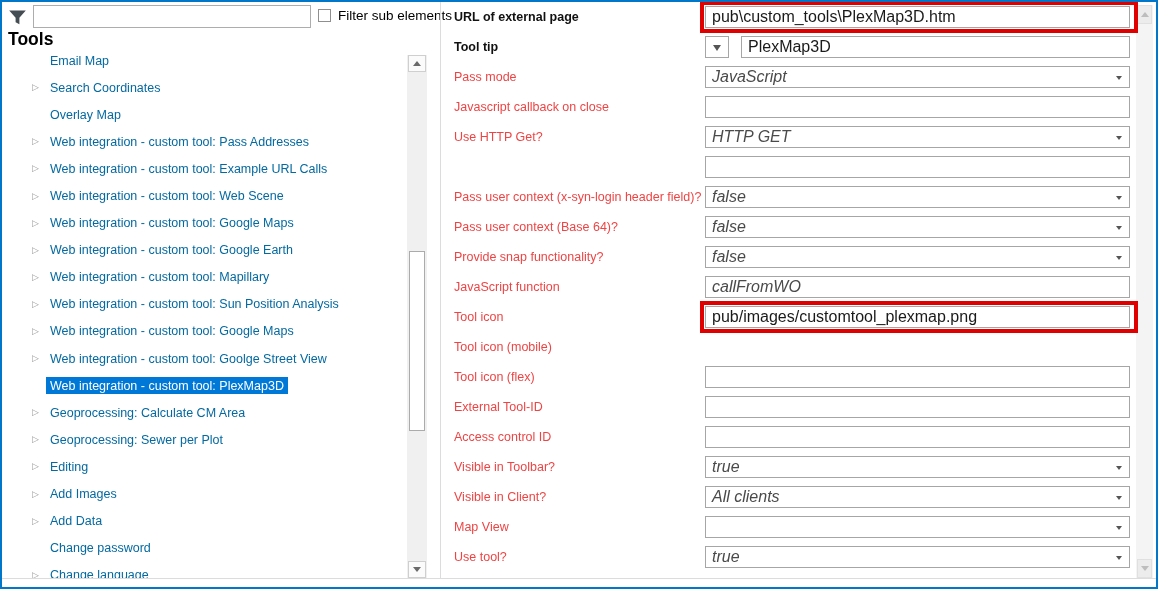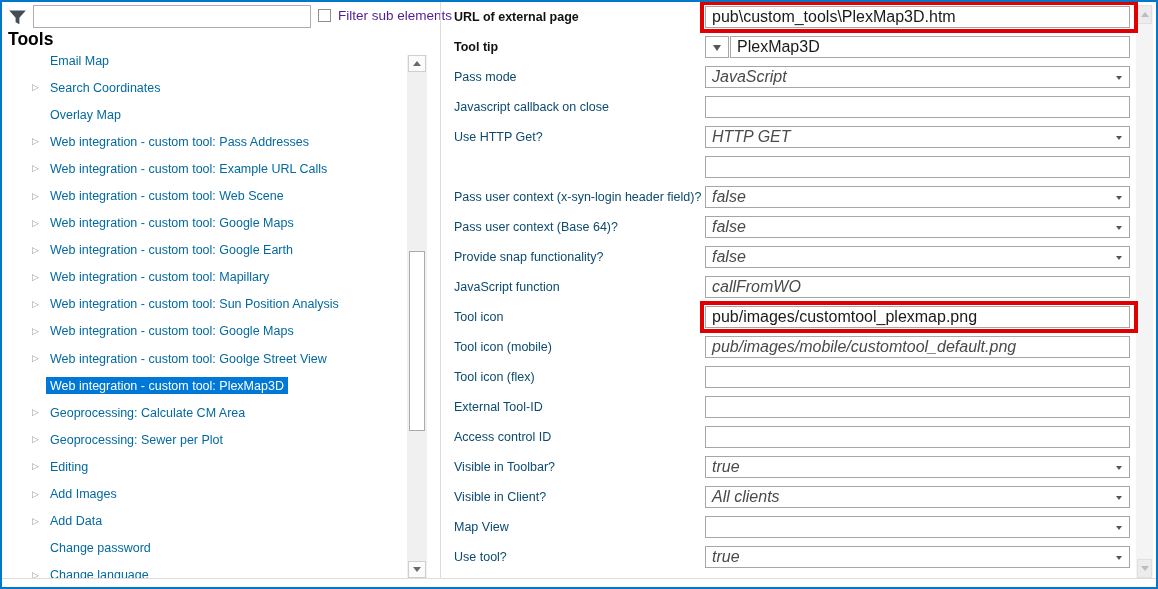--- a/index.html
+++ b/index.html
@@ -9,21 +9,21 @@
     font-family:"Liberation Sans","DejaVu Sans",sans-serif;color:#1a1a1a;
   }
   
   .funnel{position:absolute;left:6px;top:6px;width:19px;height:19px;}
   .filter-input{
     position:absolute;left:31px;top:3px;width:278px;height:23px;box-sizing:border-box;
     border:1px solid #adadad;font:13px "Liberation Sans",sans-serif;padding:0 5px;outline:none;
   }
   .cb{position:absolute;left:316px;top:7px;width:13px;height:13px;box-sizing:border-box;
       border:1px solid #8f8f8f;background:#fff;}
-  .cb-label{position:absolute;left:336px;top:6px;font-size:13.5px;color:#4c1d95;}
+  .cb-label{position:absolute;left:336px;top:6px;font-size:13.5px;color:#000000;}
   .panel-title{position:absolute;left:6px;top:27px;font-size:17.5px;font-weight:bold;color:#000;}
   
   .tree{position:absolute;left:0;top:53px;width:405px;height:523px;overflow:hidden;}
   .tree-row{height:27.1px;display:flex;align-items:center;padding-left:30px;}
   .tree-row:first-child{margin-top:-8px;}
   .expander{width:12px;font-family:"DejaVu Sans",sans-serif;font-size:9px;color:#9a9a9a;line-height:1;}
   .tree-label{margin-left:2px;padding:1.5px 4px;font-size:12.5px;white-space:nowrap;color:#0369a1;}
   .tree-row.selected .tree-label{background:#0078d7;color:#fff;}
   
   .sb{position:absolute;background:#f0f0f0;}
@@ -39,24 +39,24 @@
   .sb-right .sb-btn{border:1px solid #e0e0e0;background:#ececec;height:19px;}
   .sb-right .tri-up{border-bottom-color:#bdbdbd;}
   .sb-right .tri-down{border-top-color:#bdbdbd;}
   
   .v-divider{position:absolute;left:438px;top:0;width:1px;height:576px;background:#dcdcdc;}
   .h-divider{position:absolute;left:0;top:576px;width:1154px;height:1px;background:#dcdcdc;}
   
   .form{position:absolute;left:439px;top:0;width:695px;}
   .form-row{position:relative;height:30px;}
   .f-label{position:absolute;left:13px;top:50%;transform:translateY(-50%);
-           font-size:12.5px;color:#0c4a6e;white-space:nowrap;}
+           font-size:12.5px;color:#ef4444;white-space:nowrap;}
   .f-label.bold{font-weight:bold;color:#111;}
   .field{position:absolute;right:6px;top:4px;width:425px;height:22px;}
-  .field.with-btn{display:flex;gap:1px;border-radius:8px;}
+  .field.with-btn{display:flex;gap:12px;border-radius:8px;}
   .box{position:relative;box-sizing:border-box;width:100%;height:22px;border:1px solid #a6a6a6;
        background:#fff;display:flex;align-items:center;padding:0 6px;font-size:16px;overflow:hidden;}
   .with-btn .box{flex:1;}
   .box .val{white-space:nowrap;}
   .box.italic .val{font-style:italic;color:#4a4a4a;}
   .dd-arrow{position:absolute;right:7px;top:9px;width:0;height:0;
             border:3.5px solid transparent;border-top:4.5px solid #555;}
   .combo-btn{box-sizing:border-box;width:24px;height:22px;border:1px solid #a6a6a6;background:#fff;
              display:flex;align-items:center;justify-content:center;flex:none;}
   .combo-btn .tri{width:0;height:0;border:4.5px solid transparent;border-top:6px solid #555;margin-top:5px;}
@@ -265,25 +265,20 @@
         <div class="f-label">Tool icon</div>
         <div class="field">
           <div class="box">
             <span class="val">pub/images/customtool_plexmap.png</span>
           </div>
           <div class="hl"></div>
         </div>
       </div>
       <div class="form-row">
         <div class="f-label">Tool icon (mobile)</div>
-        <div class="field">
-          <div class="box italic">
-            <span class="val">pub/images/mobile/customtool_default.png</span>
-          </div>
-        </div>
       </div>
       <div class="form-row">
         <div class="f-label">Tool icon (flex)</div>
         <div class="field">
           <div class="box">
             <span class="val"></span>
           </div>
         </div>
       </div>
       <div class="form-row">

